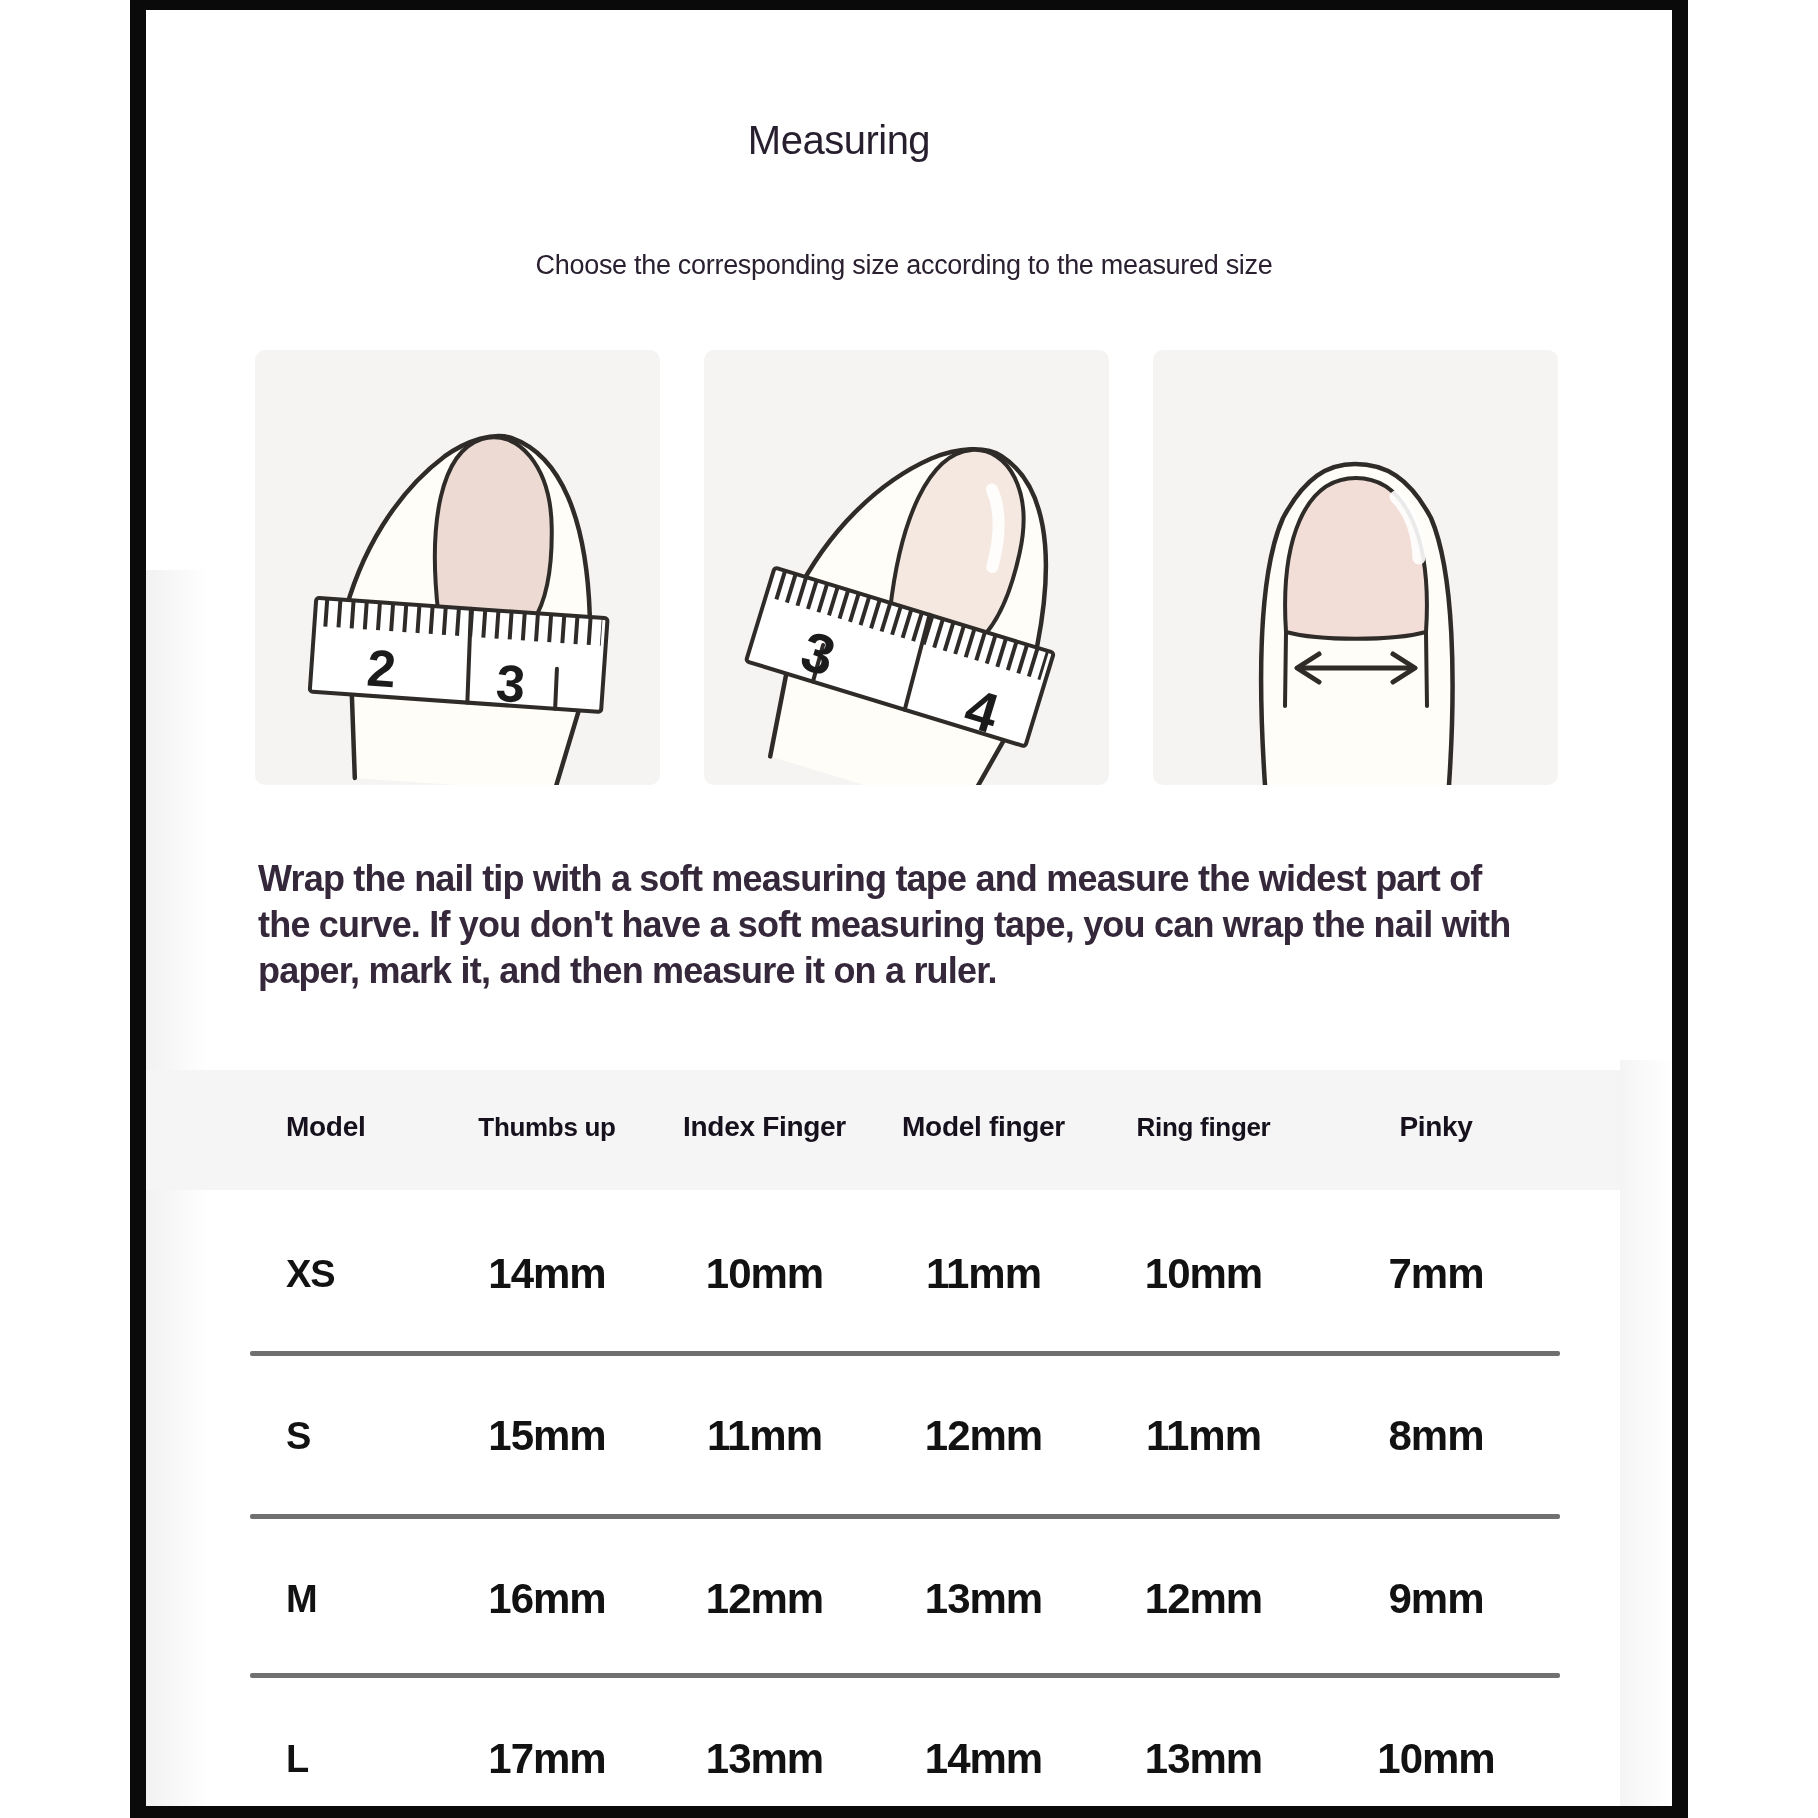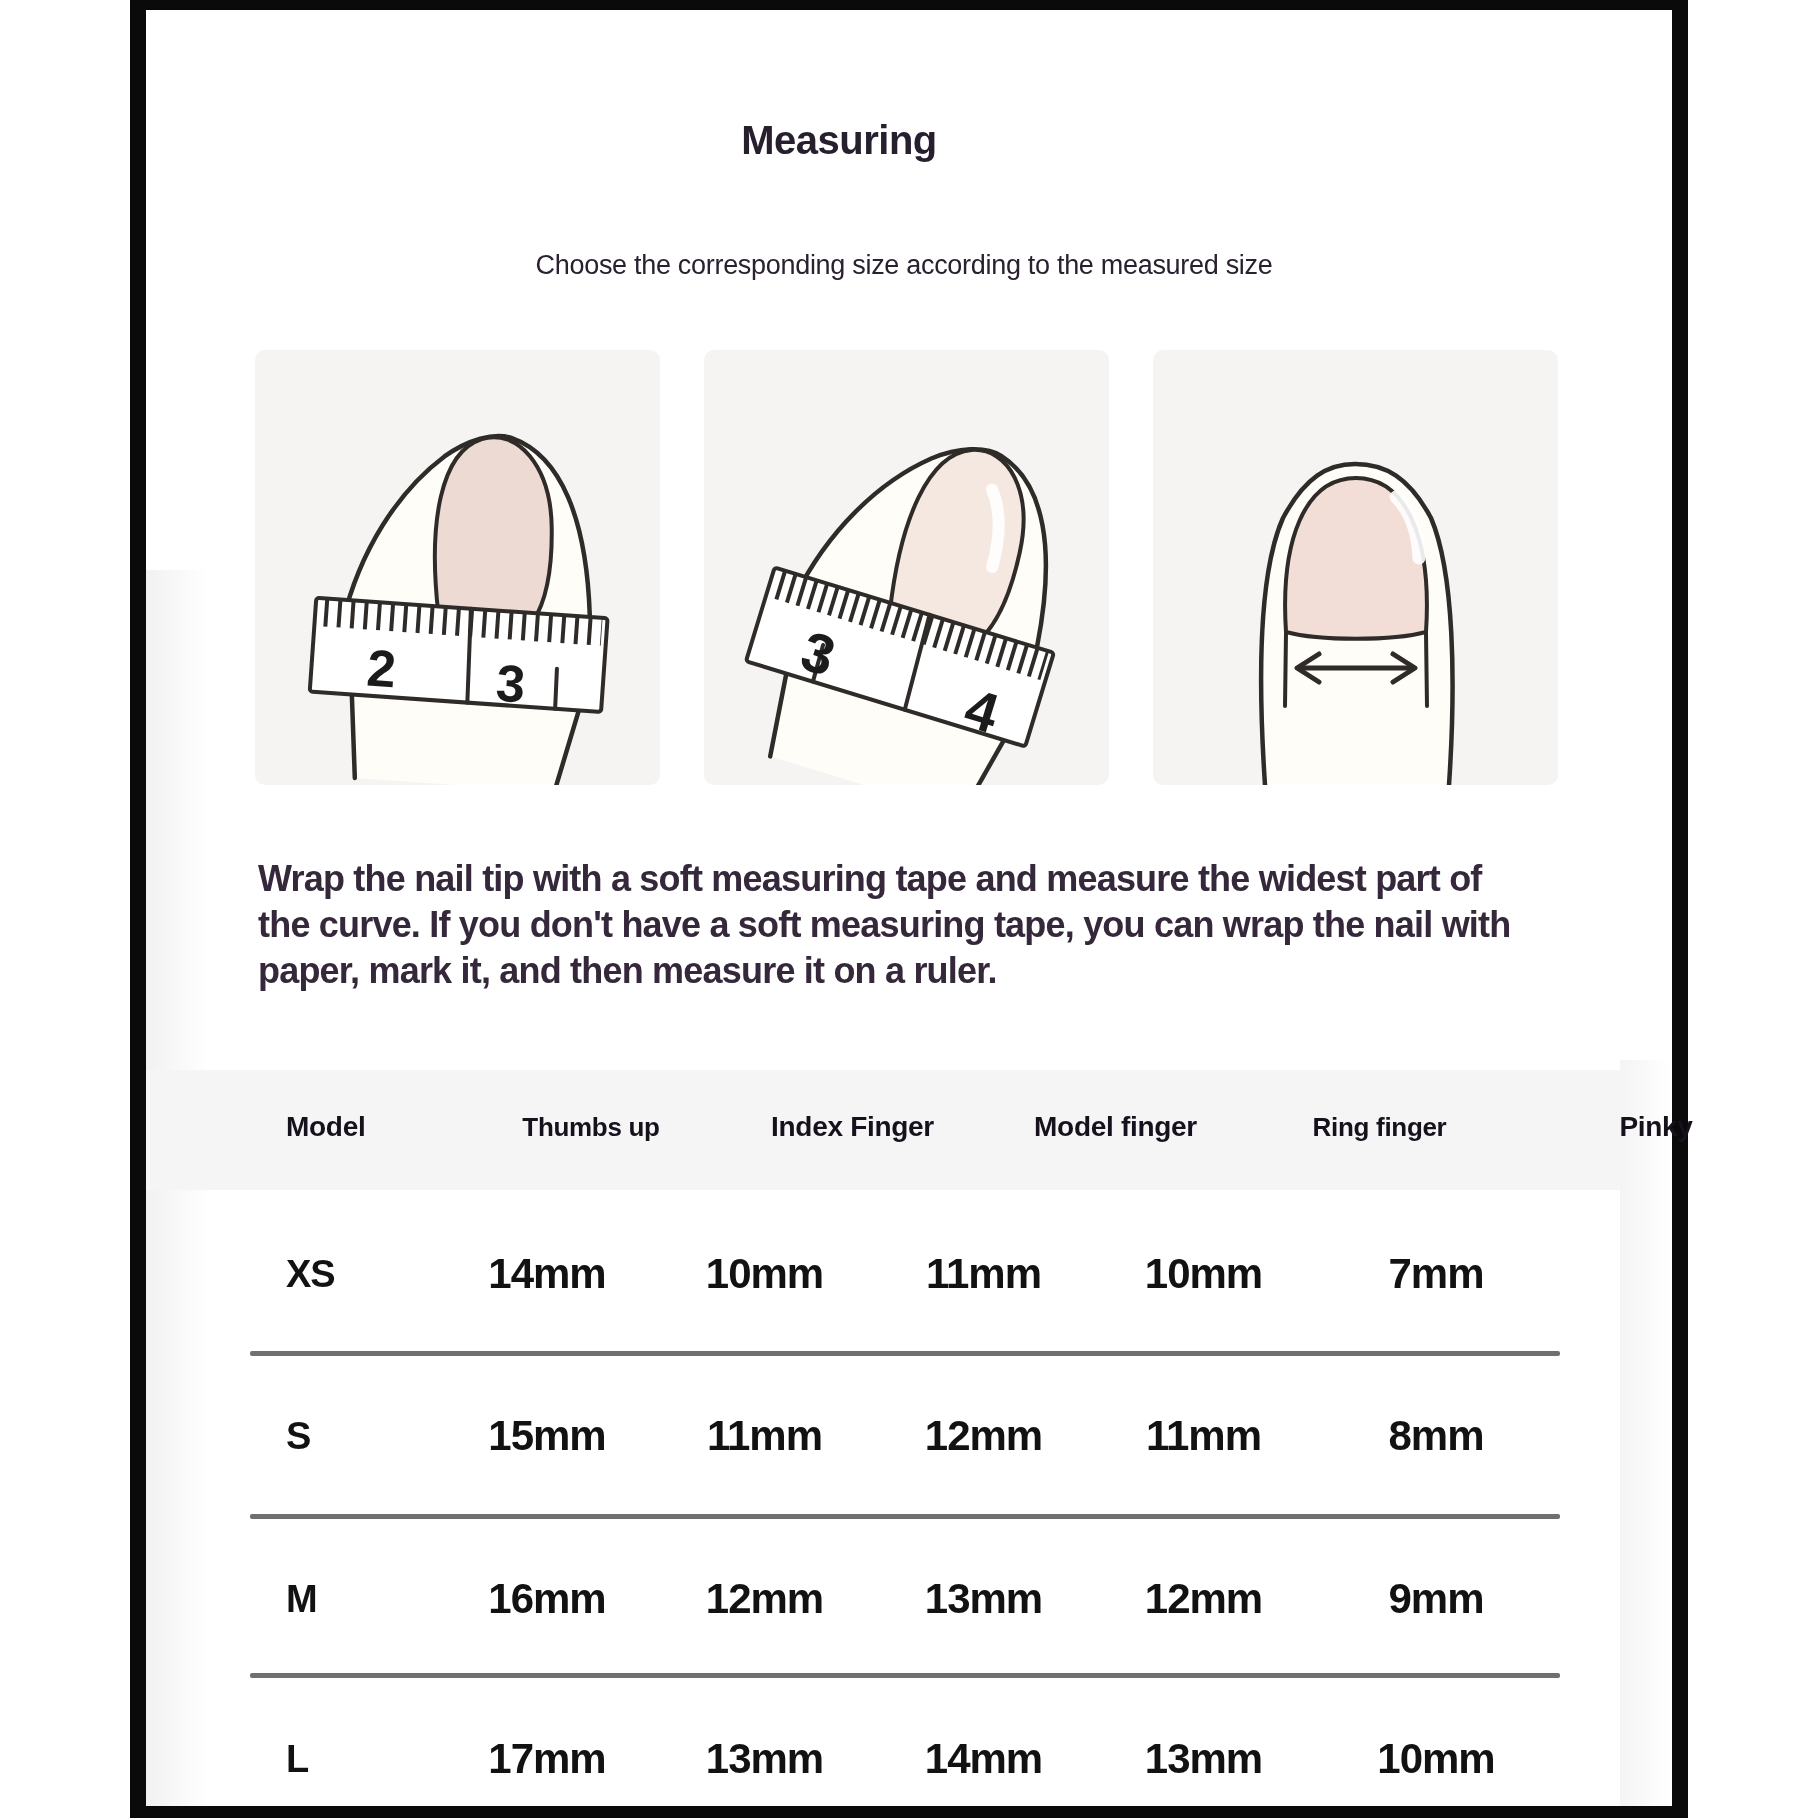--- a/index.html
+++ b/index.html
@@ -18,21 +18,21 @@
     position:absolute; left:0; top:560px; bottom:0; width:62px;
     background:linear-gradient(to right, rgba(0,0,0,0.055), rgba(0,0,0,0));
   }
   .shade-right {
     position:absolute; right:0; top:1050px; bottom:0; width:52px;
     background:linear-gradient(to left, rgba(0,0,0,0.0), rgba(0,0,0,0.045));
   }
 
   .title {
     position:absolute; top:106px; left:0; width:100%; padding-right:140px;
-    text-align:center; font-weight:700; font-size:40px; line-height:48px;
+    text-align:center; font-weight:400; font-size:40px; line-height:48px;
     letter-spacing:-0.5px; color:#271e2e;
   }
   .title span { display:block; }
 
   .subtitle {
     position:absolute; top:240px; left:0; width:100%; padding-right:10px;
     text-align:center; font-weight:400; font-size:27px; letter-spacing:-0.3px;
     color:#2a2030;
   }
 
@@ -54,21 +54,21 @@
     background:#f5f5f5;
   }
 
   .trow {
     position:absolute; left:104px; width:1310px;
     display:grid; grid-template-columns:187px 220px 215px 223px 217px 248px;
     align-items:center; text-align:center;
   }
   .trow > div:first-child { text-align:left; padding-left:36px; }
 
-  .thead { top:1094px; height:46px; font-weight:700; font-size:28px; color:#17111d; letter-spacing:-0.3px;gap:44px; }
+  .thead { top:1094px; height:46px; font-weight:700; font-size:28px; color:#17111d; letter-spacing:-0.3px; }
   .thead > div:nth-child(2), .thead > div:nth-child(5) { font-size:26px; }
 
   .tdata { height:58px; font-weight:700; font-size:42px; letter-spacing:-1px; color:#121212; }
   .tdata .model { font-size:38px; }
   .row-xs { top:1235px; } .row-s { top:1397px; } .row-m { top:1560px; } .row-l { top:1720px; }
 
   .divider {
     position:absolute; left:104px; width:1310px; height:5px;
     background:#707070; border-radius:2px;
   }

